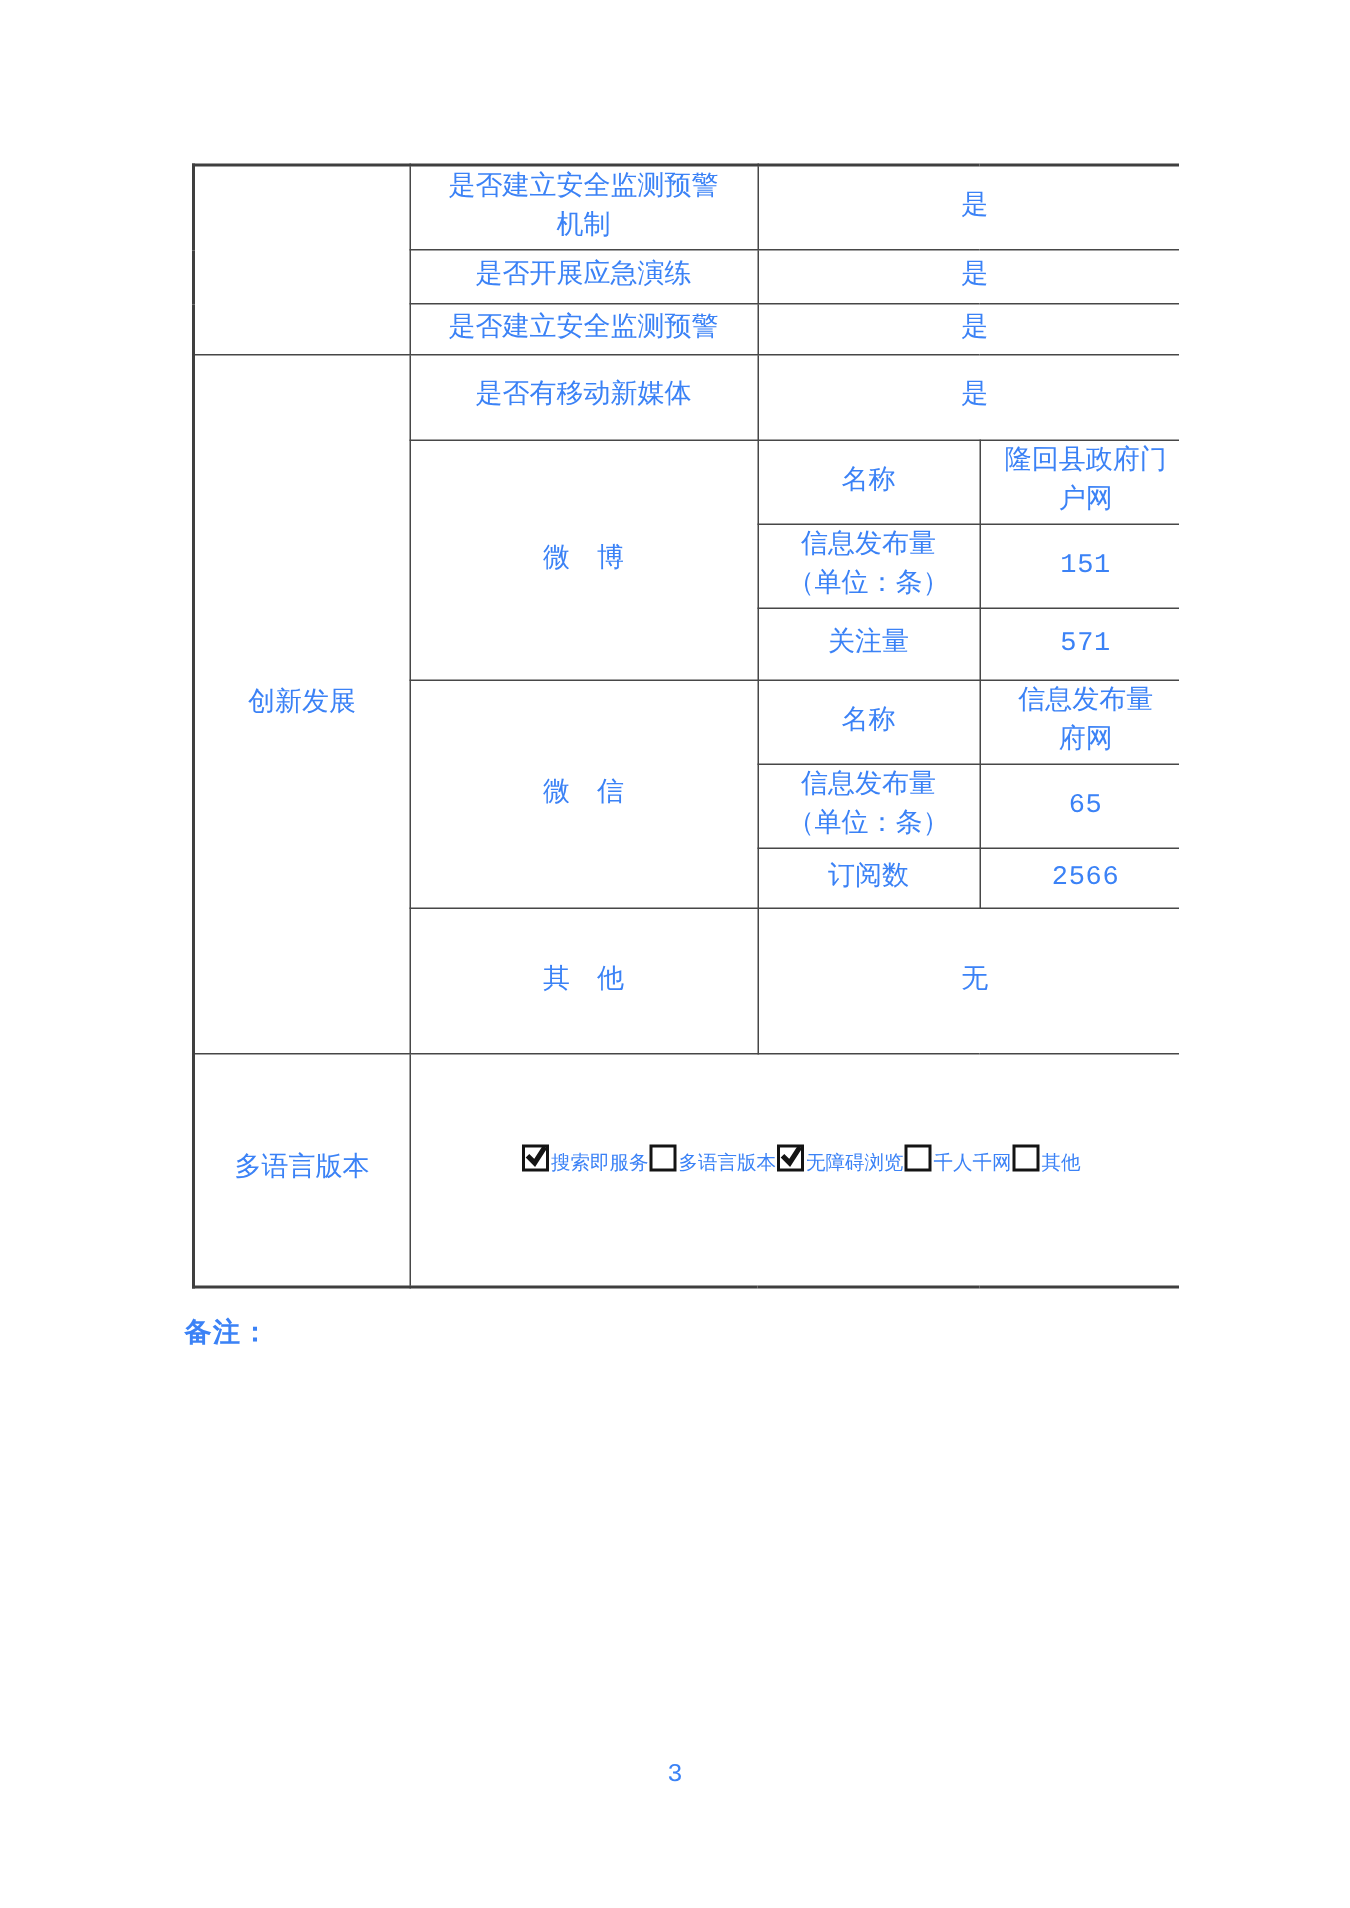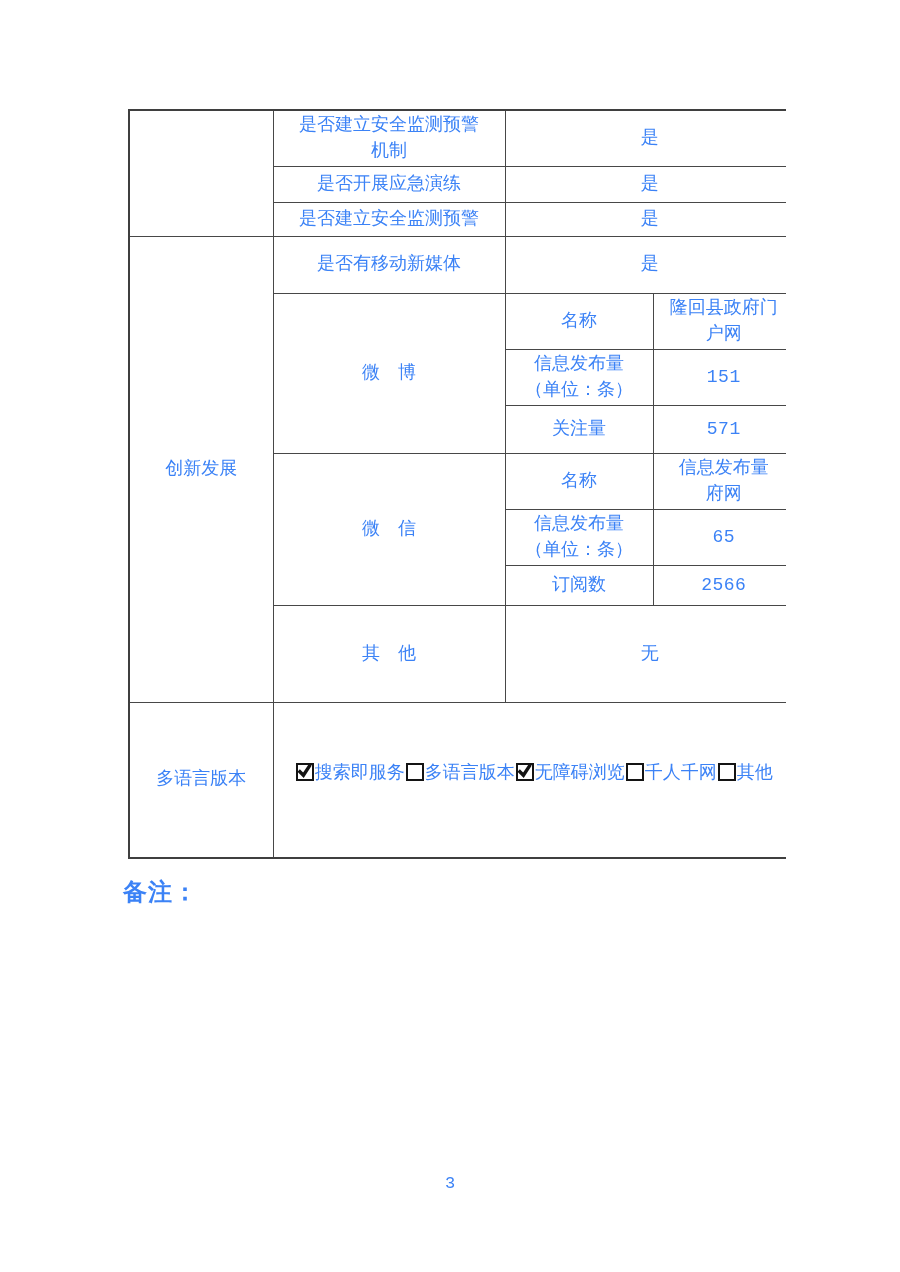--- a/index.html
+++ b/index.html
@@ -39,41 +39,41 @@
   tr.r8{height:51px}
   tr.r9{height:55px}
   tr.r10{height:40px}
   tr.r11{height:97px}
   tr.r12{height:155px}
   td.num{letter-spacing:0.5px;}
   td.inno-cell{padding:0 4px;}
   .optline{
     display:block;
     text-align:center;
-    font-size:18px;
+    font-size:13px;
     white-space:nowrap;
     transform:translateY(-6px);
   }
   .opt{white-space:nowrap;}
   .cb{
     display:inline-block;
     box-sizing:border-box;
     width:18px;height:18px;
     border:2.6px solid #141414;
     background:#fff;
     vertical-align:-2.5px;
     position:relative;
     margin:0 1px;
   }
   .cb svg{display:none;position:absolute;left:-1.5px;top:-3px;width:17px;height:17px;}
   .cb.checked svg{display:block;}
   .notes{
     position:absolute;
     left:123px;top:876px;
-    font-size:24px;
+    font-size:18px;
     font-weight:bold;
     letter-spacing:1px;
   }
   .pagenum{
     position:absolute;
     left:0;top:1174px;
     width:900px;
     text-align:center;
     font-size:17px;
   }

